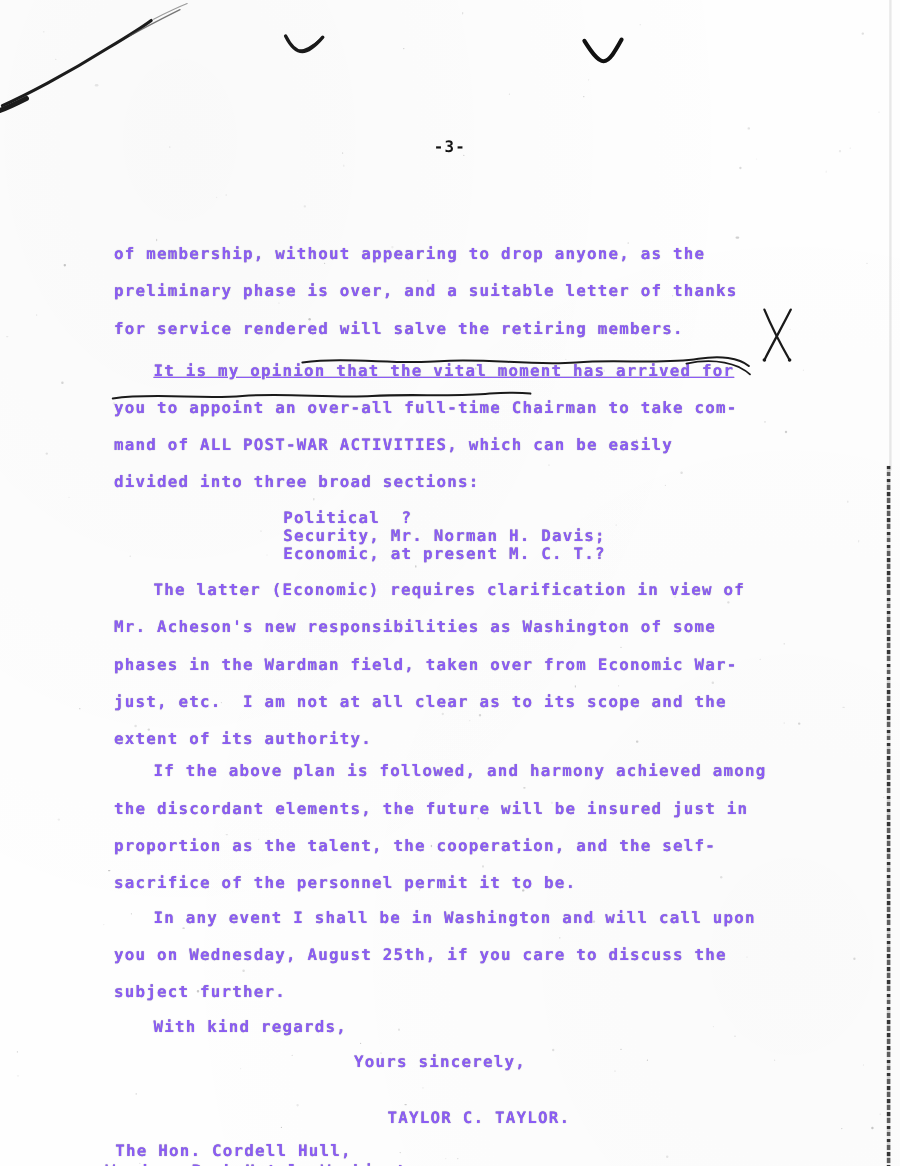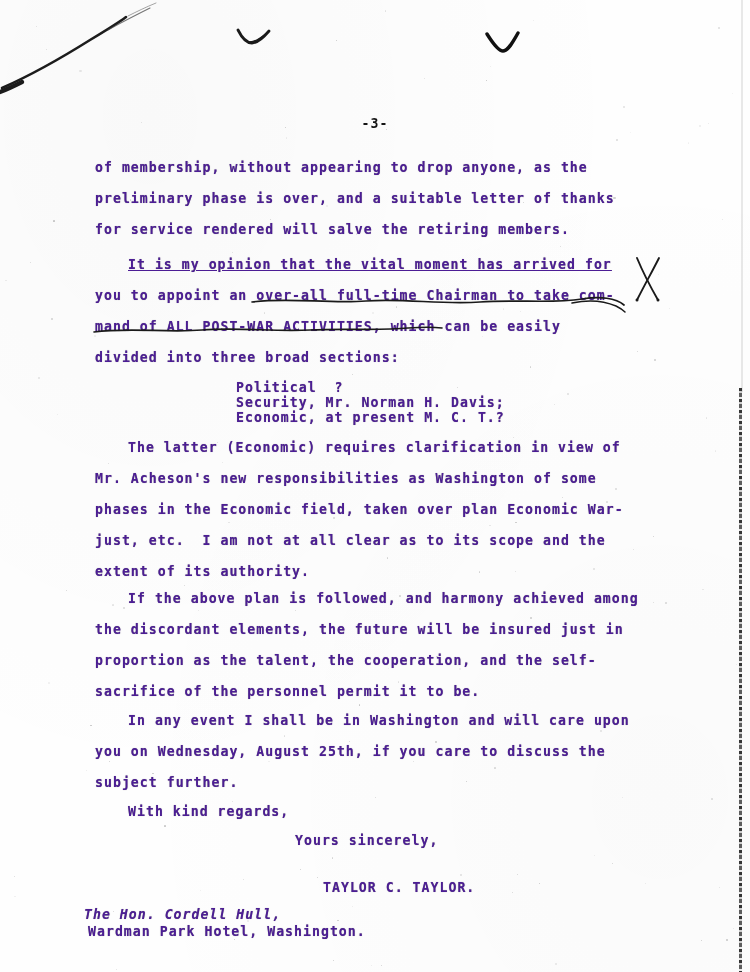--- a/index.html
+++ b/index.html
@@ -23,26 +23,27 @@
     background:
       radial-gradient(ellipse at 20% 12%, rgba(0,0,0,0.018), rgba(0,0,0,0) 58%),
       radial-gradient(ellipse at 88% 82%, rgba(0,0,0,0.015), rgba(0,0,0,0) 60%);
     pointer-events: none;
   }
 
   
   .typed {
     position: absolute;
     white-space: pre;
-    color: #4c1d95;
+    color: #8b5cf6;
     font-size: 13.2px;
     letter-spacing: 1.02px;
     line-height: 1;
     font-weight: 600;
     text-shadow: 0 0 0.7px rgba(20,20,20,0.55);
+    margin-top: 45px;
   }
   .page-num {
     position: absolute;
     left: 0; right: 0;
     text-align: center;
     top: 116px;
     color: #141414;
     font-size: 13.2px;
     letter-spacing: 1.02px;
     font-weight: 600;
@@ -103,34 +104,34 @@
       <div class="typed" style="left: 95px; top: 223px;">for service rendered will salve the retiring members.</div>
       <div class="typed" style="left: 128px; top: 258px; text-decoration: underline;">It is my opinion that the vital moment has arrived for</div>
       <div class="typed" style="left: 95px; top: 289px;">you to appoint an over-all full-time Chairman to take com-</div>
       <div class="typed" style="left: 95px; top: 320px;">mand of ALL POST-WAR ACTIVITIES, which can be easily</div>
       <div class="typed" style="left: 95px; top: 351px;">divided into three broad sections:</div>
       <div class="typed" style="left: 236px; top: 381px;">Political  ?</div>
       <div class="typed" style="left: 236px; top: 396px;">Security, Mr. Norman H. Davis;</div>
       <div class="typed" style="left: 236px; top: 411px;">Economic, at present M. C. T.?</div>
       <div class="typed" style="left: 128px; top: 441px;">The latter (Economic) requires clarification in view of</div>
       <div class="typed" style="left: 95px; top: 472px;">Mr. Acheson's new responsibilities as Washington of some</div>
-      <div class="typed" style="left: 95px; top: 503px;">phases in the Economic field, taken over plan Economic War-</div>
+      <div class="typed" style="left: 95px; top: 503px;">phases in the Wardman field, taken over from Economic War-</div>
       <div class="typed" style="left: 95px; top: 534px;">just, etc.  I am not at all clear as to its scope and the</div>
       <div class="typed" style="left: 95px; top: 565px;">extent of its authority.</div>
       <div class="typed" style="left: 128px; top: 592px;">If the above plan is followed, and harmony achieved among</div>
       <div class="typed" style="left: 95px; top: 623px;">the discordant elements, the future will be insured just in</div>
       <div class="typed" style="left: 95px; top: 654px;">proportion as the talent, the cooperation, and the self-</div>
       <div class="typed" style="left: 95px; top: 685px;">sacrifice of the personnel permit it to be.</div>
-      <div class="typed" style="left: 128px; top: 714px;">In any event I shall be in Washington and will care upon</div>
+      <div class="typed" style="left: 128px; top: 714px;">In any event I shall be in Washington and will call upon</div>
       <div class="typed" style="left: 95px; top: 745px;">you on Wednesday, August 25th, if you care to discuss the</div>
       <div class="typed" style="left: 95px; top: 776px;">subject further.</div>
       <div class="typed" style="left: 128px; top: 805px;">With kind regards,</div>
       <div class="typed" style="left: 295px; top: 834px;">Yours sincerely,</div>
       <div class="typed" style="left: 323px; top: 881px;">TAYLOR C. TAYLOR.</div>
-      <div class="typed" style="left: 84px; top: 908px; font-style: italic;">The Hon. Cordell Hull,</div>
+      <div class="typed" style="left: 96px; top: 908px;">The Hon. Cordell Hull,</div>
       <div class="typed" style="left: 88px; top: 925px;">Wardman Park Hotel, Washington.</div>
     </div>
 
   <div class="ink" style="left:0px; top:0px;">
     <svg width="180" height="105" viewBox="0 0 180 105">
       <path d="M2,88 C20,80 55,62 90,40 C105,31 118,23 126,17" stroke="#1c1c1c" stroke-width="2.6" fill="none" stroke-linecap="round"></path>
       <path d="M0,92 C8,89 16,85 22,82" stroke="#1c1c1c" stroke-width="4.2" fill="none" stroke-linecap="round"></path>
       <path d="M108,30 C122,22 138,14 150,8" stroke="#4a4a4a" stroke-width="1.1" fill="none" stroke-linecap="round" opacity="0.75"></path>
       <path d="M128,16 C136,12 146,7 156,3" stroke="#5a5a5a" stroke-width="0.9" fill="none" stroke-linecap="round" opacity="0.6"></path>
     </svg>

